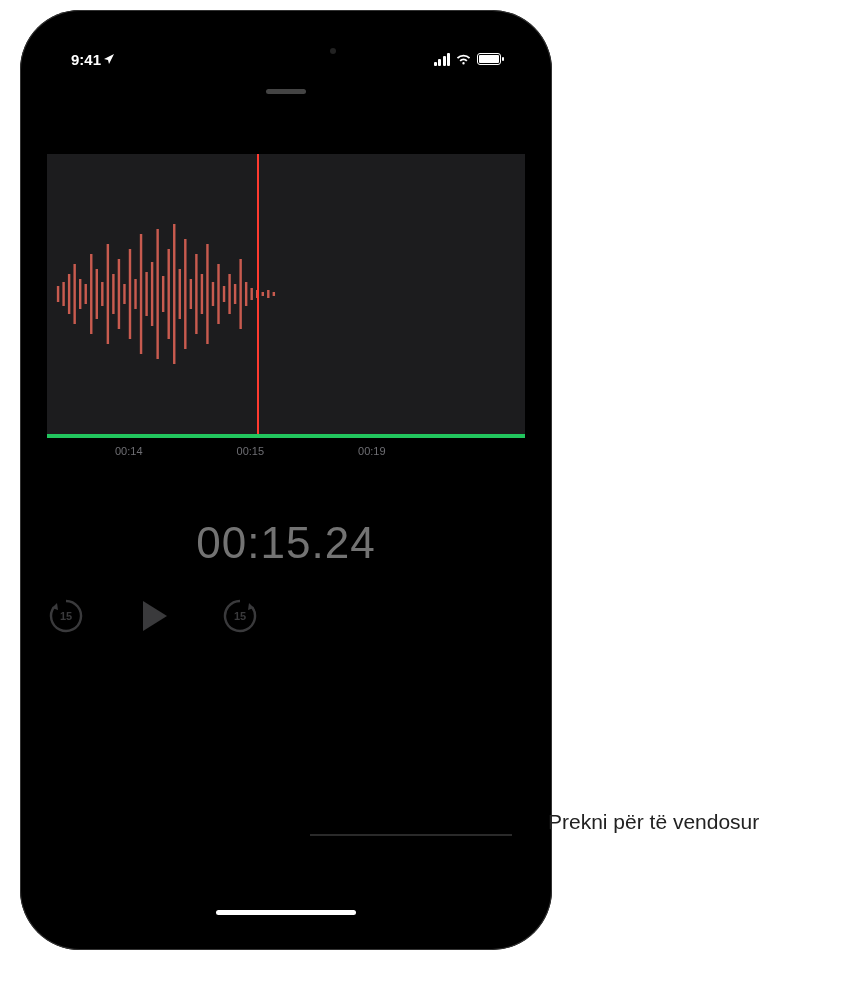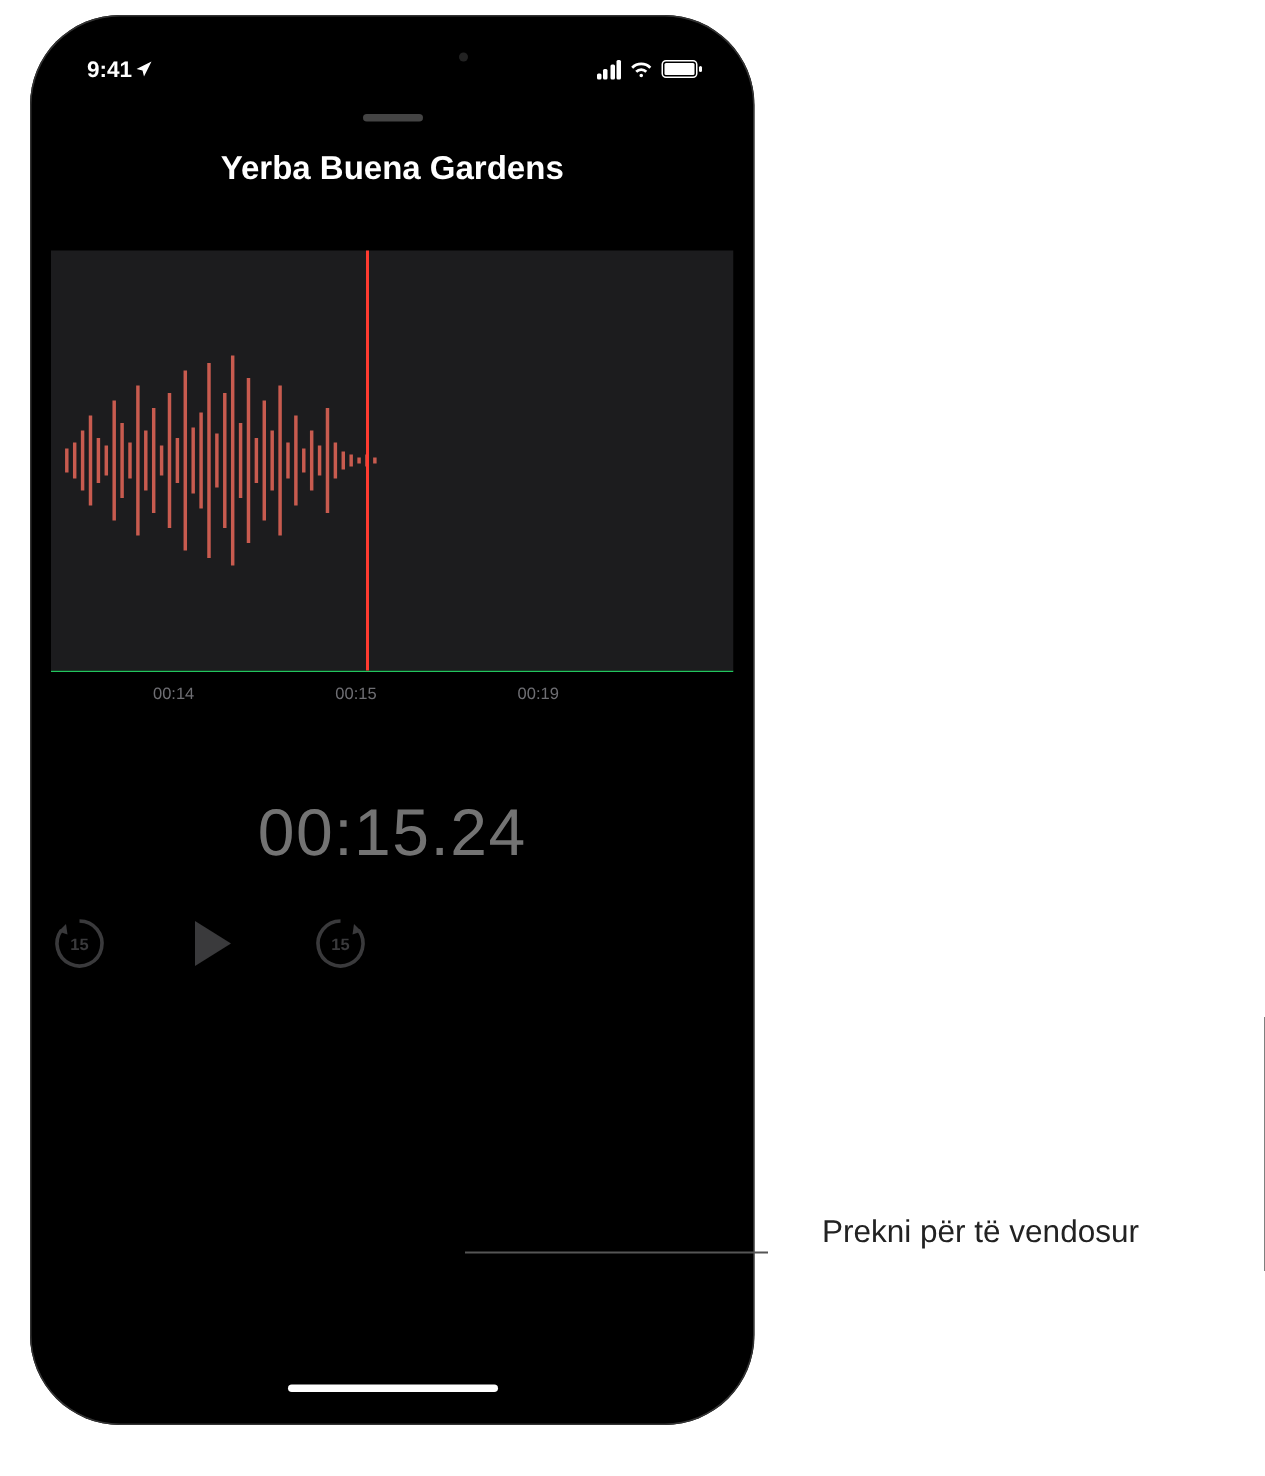--- a/index.html
+++ b/index.html
@@ -7,25 +7,25 @@
     width: 843px;
     height: 984px;
     background: #fff;
     font-family: -apple-system, "Helvetica Neue", Arial, sans-serif;
     position: relative;
   }
   .phone-frame {
     position: absolute;
     left: 20px;
     top: 10px;
-    width: 483px;
+    width: 532px;
     height: 940px;
     background: #000;
     border-radius: 60px;
-    padding: 14px;
+    padding: 27px;
     box-shadow: 0 0 0 1px #333 inset;
   }
   .phone-screen {
     width: 100%;
     height: 100%;
     background: #000;
     border-radius: 48px;
     overflow: hidden;
     position: relative;
     display: flex;
@@ -124,21 +124,21 @@
     width:10px;height:10px;border-radius:50%;background:#ff3b30;
   }
   .playhead::before{top:-2px;}
   .playhead::after{bottom:-2px;}
   .timeline {
     height: 30px;
     display:flex;
     color:#6e6e73;
     font-size:11px;
     align-items:center;
-    border-top:1px solid #22c55e;
+    border-top:4px solid #22c55e;
     gap: 94px;
     padding-left: 68px;
     text-align: center;
   }
   .big-timer {
     color:#737373;
     font-size: 44px;
     font-weight: 300;
     text-align:center;
     margin-top: 54px;
@@ -234,21 +234,20 @@
           <path d="M8.5 11.5a1.2 1.2 0 100-2.4 1.2 1.2 0 000 2.4zM4.5 7.2a5.6 5.6 0 018 0l-1.3 1.3a3.8 3.8 0 00-5.4 0zM1.8 4.5a9.4 9.4 0 0113.4 0l-1.3 1.3a7.5 7.5 0 00-10.8 0z" fill="#fff"></path>
         </svg>
         <div class="battery">
           <div class="battery-fill"></div>
         </div>
       </div>
     </div>
 
     <div class="grabber"></div>
 
-    <div class="rec-title">Yerba Buena Gardens</div>
 
     <svg class="trim-icon" viewBox="0 0 24 24">
       <rect x="3" y="3" width="14" height="14" fill="none" stroke="currentColor" stroke-width="2.2"></rect>
       <line x1="17" y1="7" x2="22" y2="7" stroke="currentColor" stroke-width="2.2"></line>
       <line x1="7" y1="17" x2="7" y2="22" stroke="currentColor" stroke-width="2.2"></line>
     </svg>
 
     <div class="waveform-area">
       <svg class="waveform-svg" viewBox="0 0 432 280" preserveAspectRatio="none">
         <g stroke="#c85b4f" stroke-width="2.2">

